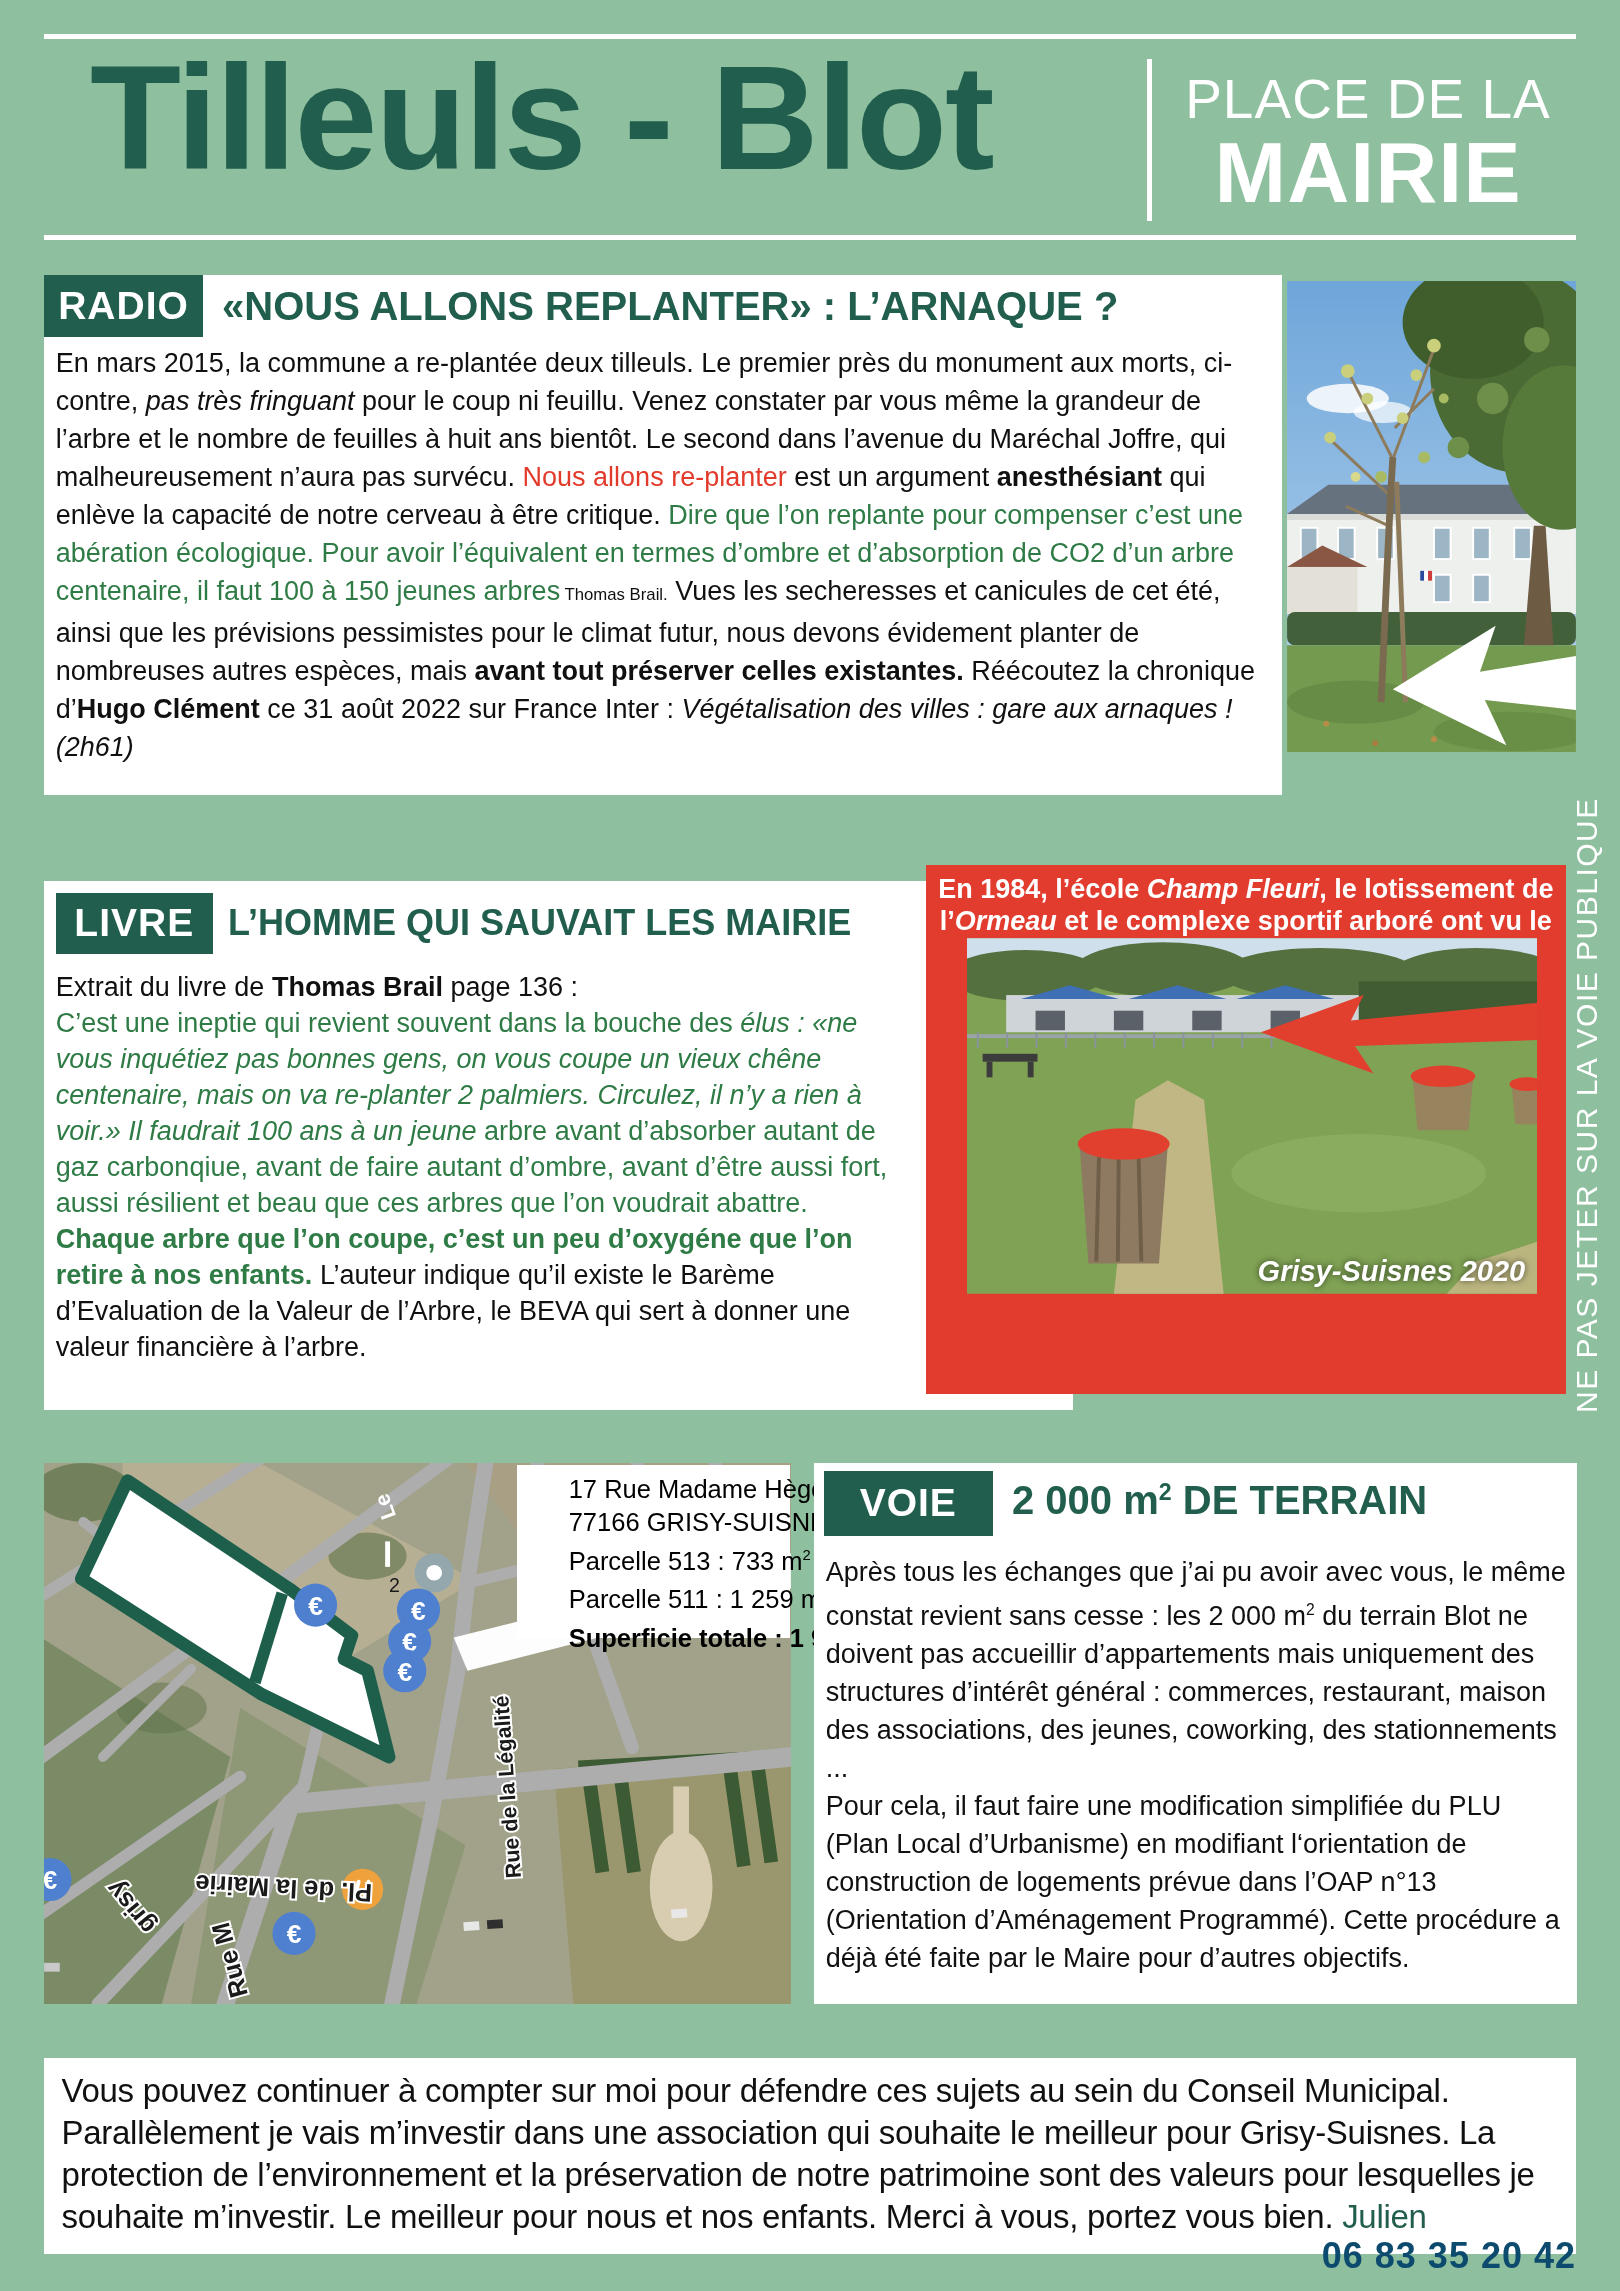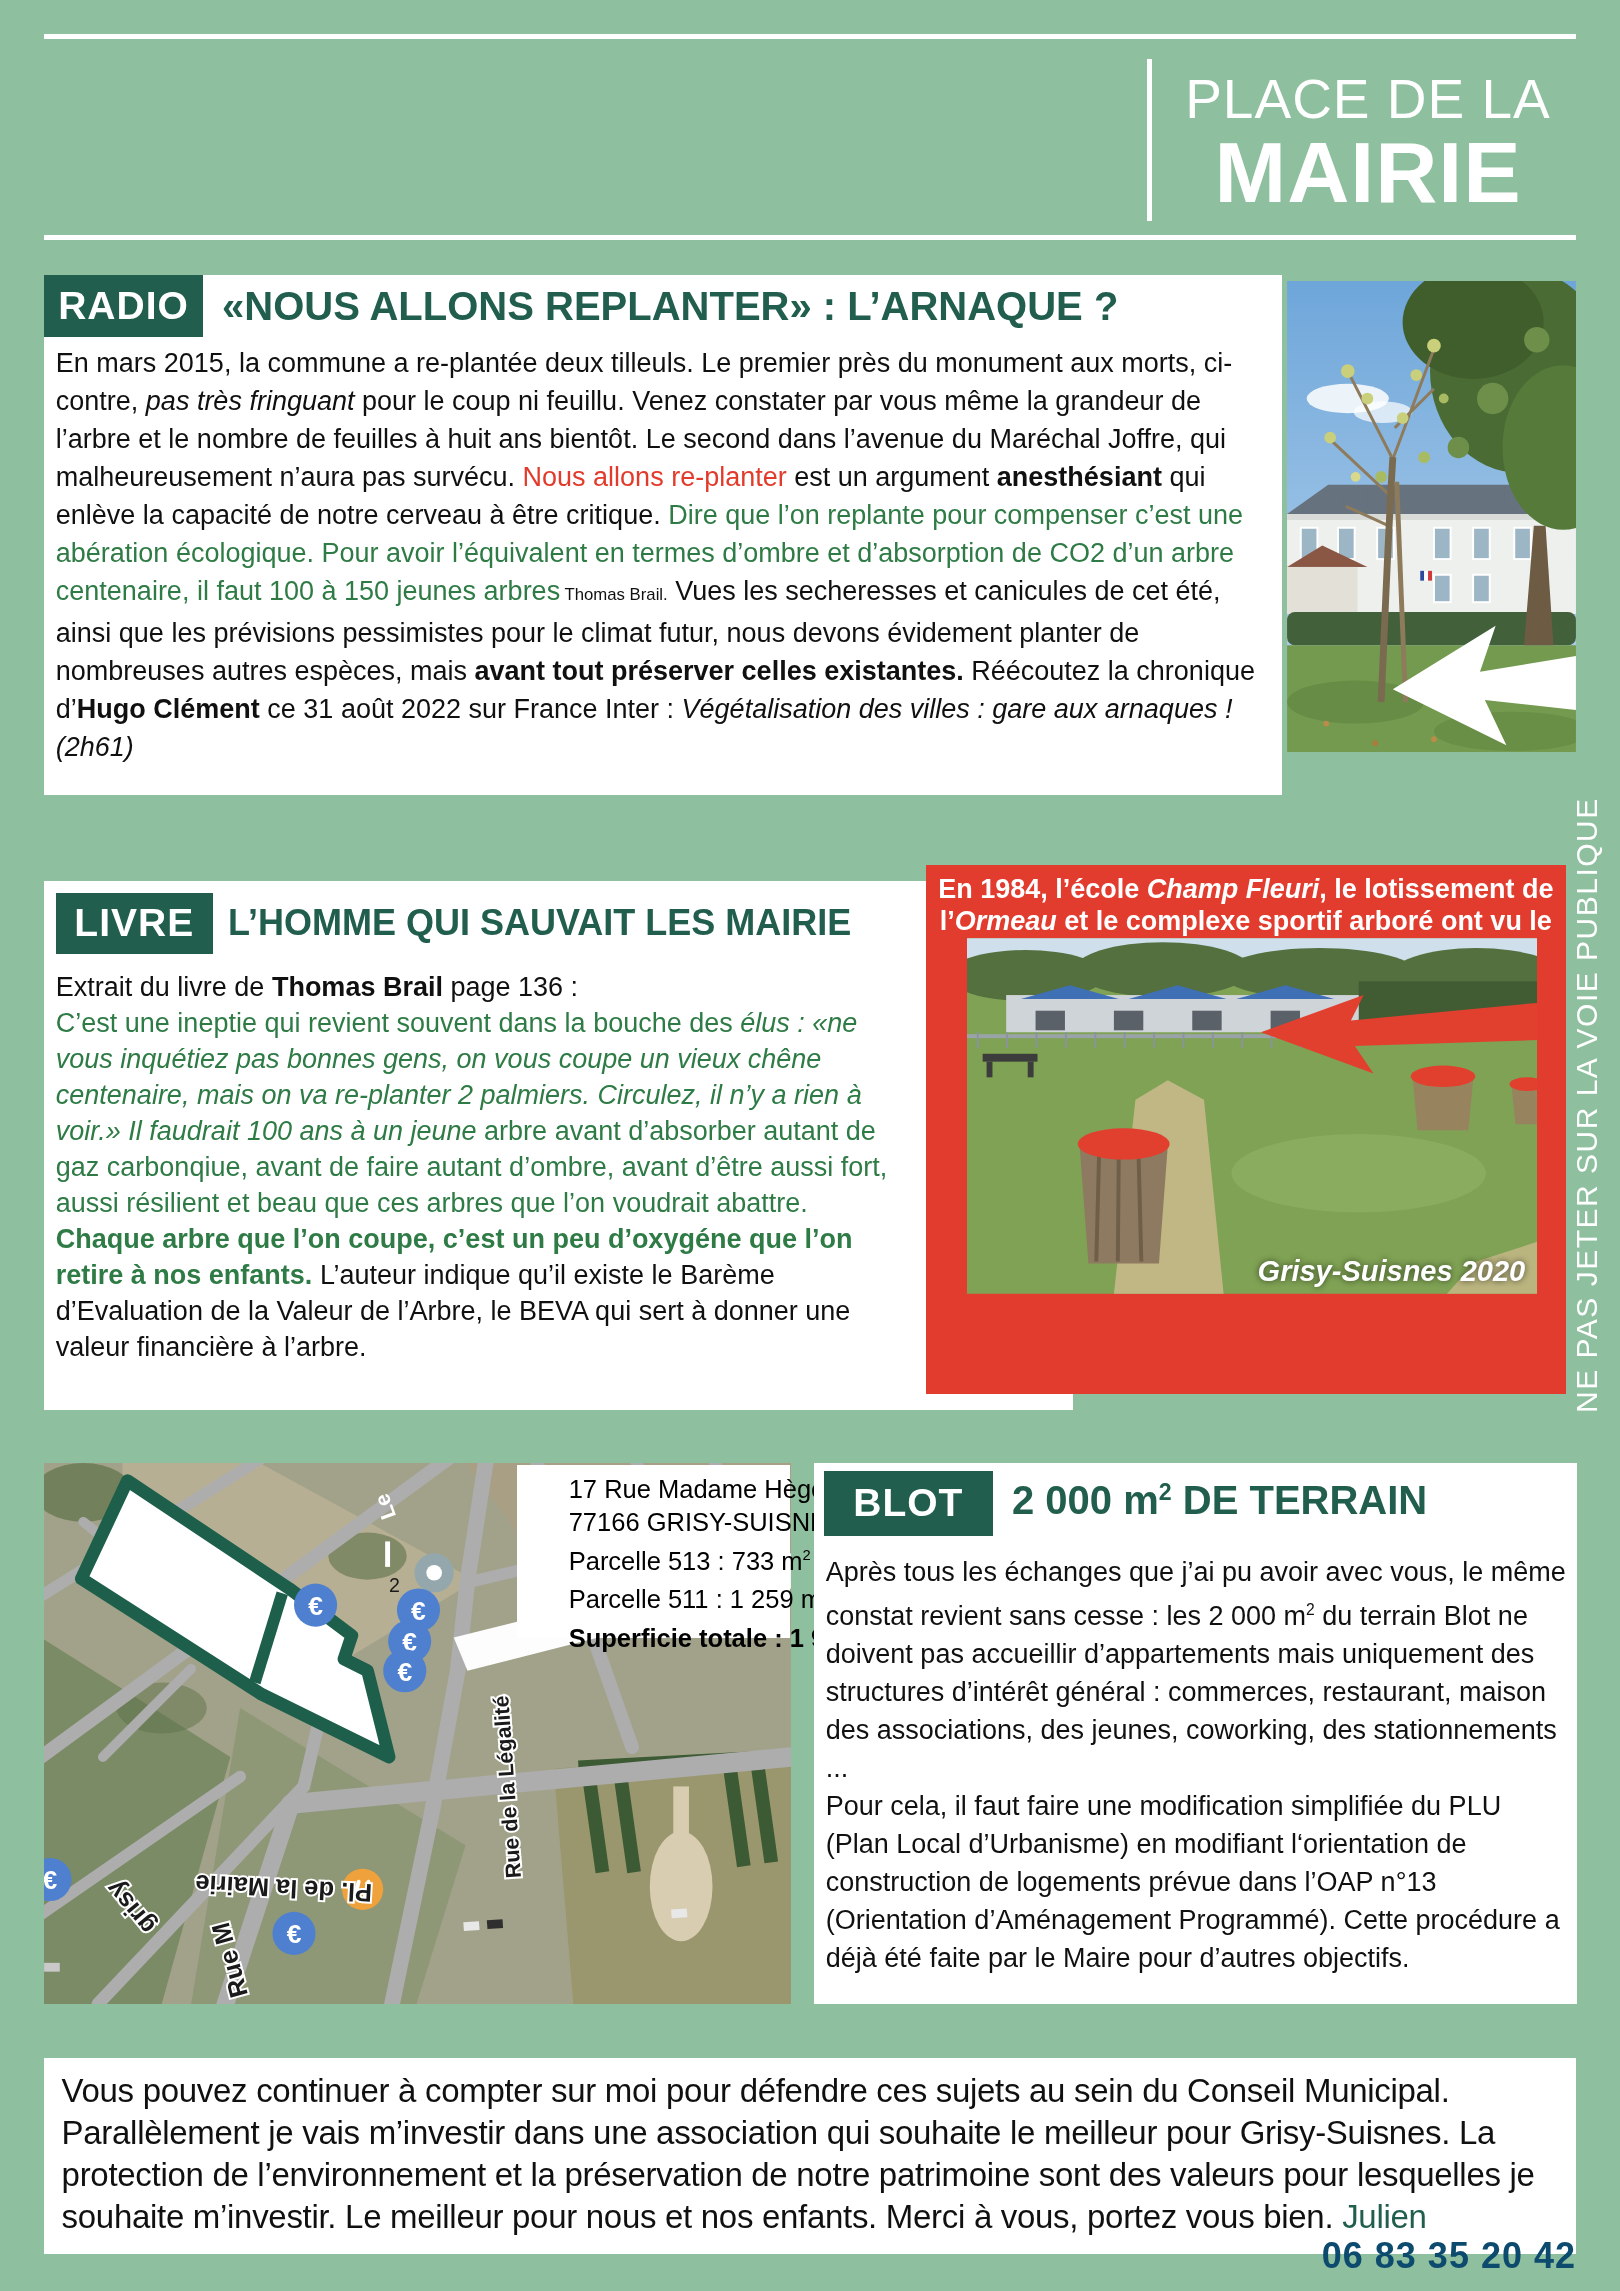--- a/index.html
+++ b/index.html
@@ -43,20 +43,21 @@
               letter-spacing:-0.3px;color:#101010;}
   .phone{position:absolute;right:44px;top:2235px;color:#0c4a6e;font-weight:bold;font-size:36px;
          letter-spacing:1px;}
 </style>
 </head>
 <body>
 
 <div class="page">
 
   <div class="rule" style="top:34px"></div>
+  <div class="header-title">Tilleuls - Blot</div>
   <div class="vdiv"></div>
   <div class="place1">PLACE DE LA</div>
   <div class="place2">MAIRIE</div>
   <div class="rule" style="top:235px"></div>
 
   <div class="card" style="left:44px;top:275px;width:1238px;height:520px">
     <div class="tag" style="left:0;top:0;width:159px;height:62px">RADIO</div>
     <div class="sec-title" style="left:178px;top:8.8px;font-size:40px">«NOUS ALLONS REPLANTER» : L’ARNAQUE ?</div>
     <div class="body-txt" style="left:11.8px;top:69px;width:1215px"><span>En mars 2015, la commune a re-plantée deux tilleuls. Le premier près du monument aux morts, ci-contre, </span><span class="sg-i">pas très fringuant</span><span> pour le coup ni feuillu. Venez constater par vous même la grandeur de l’arbre et le nombre de feuilles à huit ans bientôt. Le second dans l’avenue du Maréchal Joffre, qui malheureusement n’aura pas survécu. </span><span class="sg-red">Nous allons re-planter</span><span> est un argument </span><span class="sg-b">anesthésiant</span><span> qui enlève la capacité de notre cerveau à être critique. </span><span class="sg-g">Dire que l’on replante pour compenser c’est une abération écologique. Pour avoir l’équivalent en termes d’ombre et d’absorption de CO2 d’un arbre centenaire, il faut 100 à 150 jeunes arbres</span><span class="sg-sm"> Thomas Brail.</span><span> Vues les secheresses et canicules de cet été, ainsi que les prévisions pessimistes pour le climat futur, nous devons évidement planter de nombreuses autres espèces, mais </span><span class="sg-b">avant tout préserver celles existantes.</span><span> Réécoutez la chronique d’</span><span class="sg-b">Hugo Clément</span><span> ce 31 août 2022 sur France Inter : </span><span class="sg-i">Végétalisation des villes : gare aux arnaques !  (2h61)</span></div>
   </div>
@@ -322,21 +323,21 @@
         <div class="info-line"><span>17 Rue Madame Hègot</span></div>
         <div class="info-line"><span>77166 GRISY-SUISNES</span></div>
         <div class="info-line"><span>Parcelle  513 : 733 m</span><span class="sg-sup">2</span></div>
         <div class="info-line"><span>Parcelle  511 : 1 259 m</span><span class="sg-sup">2</span></div>
         <div class="info-line"><span class="sg-b">Superficie totale : 1 992 m</span><span class="sg-b sg-sup">2</span></div>
       </div>
     </div>
   </div>
 
   <div class="card" style="left:814px;top:1463px;width:763px;height:541px">
-    <div class="tag" style="left:9.8px;top:7.8px;width:169px;height:65px">BLOT</div>
+    <div class="tag" style="left:9.8px;top:7.8px;width:169px;height:65px">VOIE</div>
     <div class="sec-title" style="left:198px;top:14.7px;font-size:40px"><span>2 000 m</span><span class="sg-sup">2</span><span> DE TERRAIN</span></div>
     <div class="body-txt" style="left:11.8px;top:90px;width:741px;line-height:38px"><span>Après tous les échanges que j’ai pu avoir avec vous, le même constat revient sans cesse : les 2 000 m</span><span class="sg-sup">2</span><span> du terrain Blot ne doivent pas accueillir d’appartements mais uniquement des structures d’intérêt général : commerces, restaurant, maison des associations, des jeunes, coworking, des stationnements ...</span><br><span>Pour cela, il faut faire une modification simplifiée du PLU (Plan Local d’Urbanisme) en modifiant l‘orientation de construction de logements prévue dans l’OAP n°13 (Orientation d’Aménagement Programmé). Cette procédure a déjà été faite par le Maire pour d’autres objectifs.</span></div>
   </div>
 
   <div class="footer-card">
     <div class="footer-txt"><span>Vous pouvez continuer à compter sur moi pour défendre ces sujets au sein du Conseil Municipal. Parallèlement je vais m’investir dans une association qui souhaite le meilleur pour Grisy-Suisnes. La protection de l’environnement et la préservation de notre patrimoine sont des valeurs pour lesquelles je souhaite m’investir. Le meilleur pour nous et nos enfants. Merci à vous, portez vous bien. </span><span class="sg-dg">Julien</span></div>
   </div>
   <div class="phone">06 83 35 20 42</div>
 
 </div>

